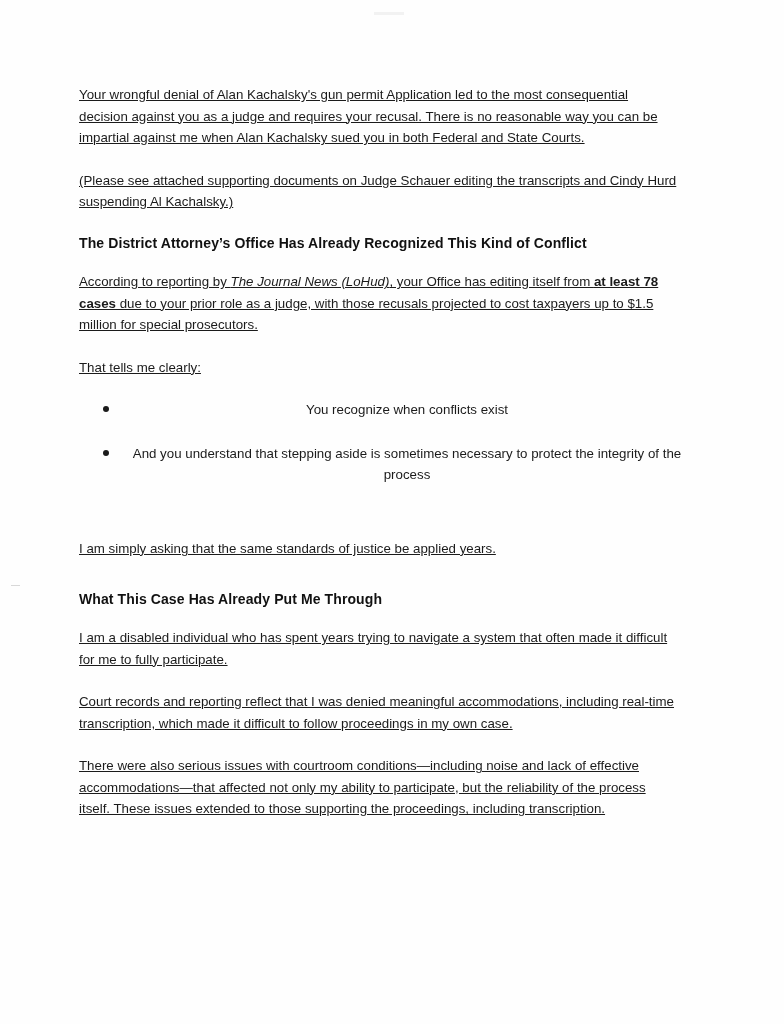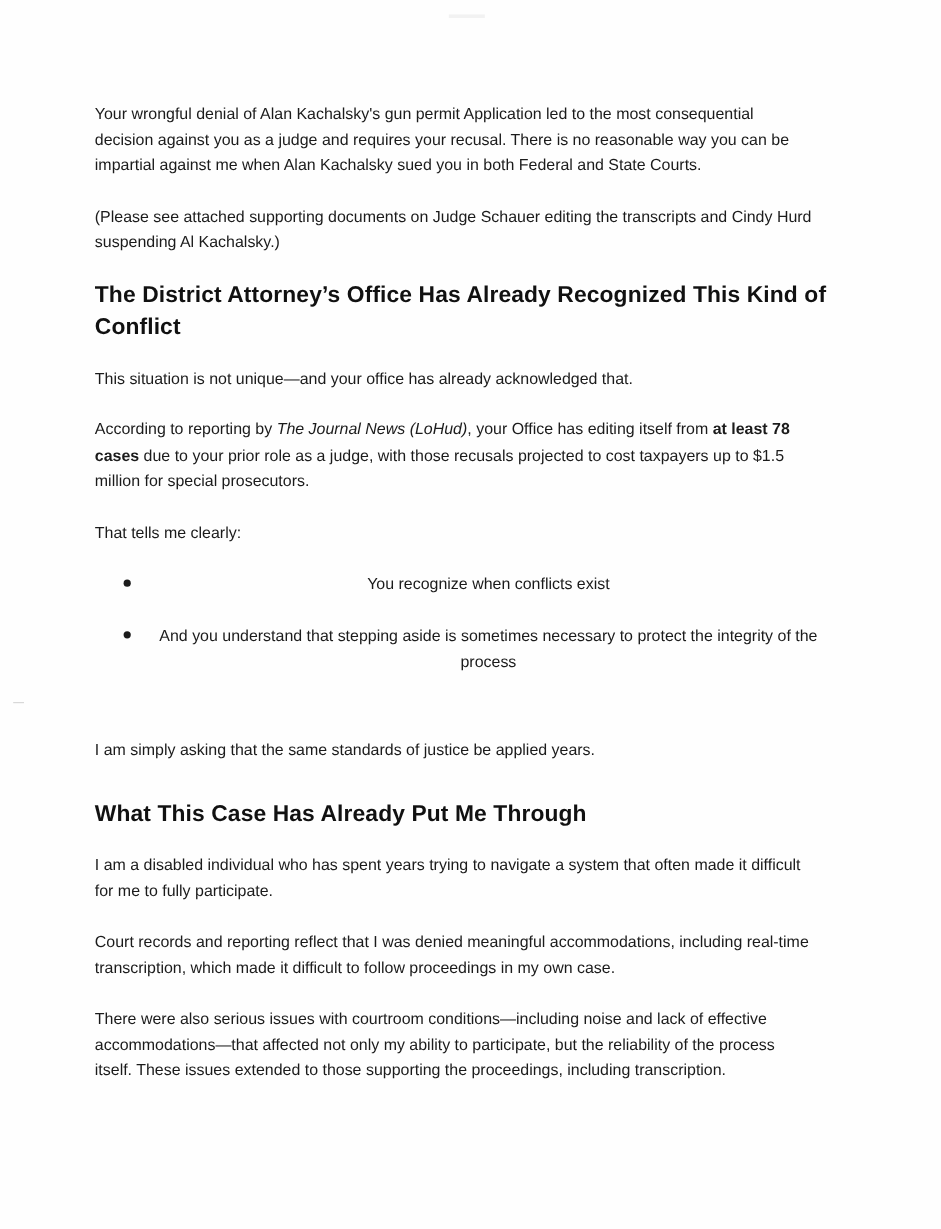--- a/index.html
+++ b/index.html
@@ -26,24 +26,25 @@
     left: 79px;
     top: 84px;
     width: 616px;
   }
   p.para {
     margin: 0 15px 21px 0;
     font-size: 13.3px;
     line-height: 1.62;
     color: #1b1b1b;
     text-align: left;
+    text-decoration: underline;
   }
   h2.heading {
     margin: 12px 0 18px 0;
-    font-size: 19px;
+    font-size: 14px;
     font-weight: bold;
     line-height: 1.4;
     color: #111111;
     letter-spacing: 0.1px;
   }
   h2.heading.spaced-top {
     margin-top: 30px;
   }
   .bullets {
     margin: 10px 0 0 0;
@@ -105,21 +106,20 @@
 
   <div class="content">
 
     <p class="para">Your wrongful denial of Alan Kachalsky's gun permit Application led to the most consequential decision against you as a judge and requires your recusal.  There is no reasonable way you can be impartial against me when Alan Kachalsky sued you in both Federal and State Courts.</p>
 
     <p class="para">(Please see attached supporting documents on Judge Schauer editing the transcripts and Cindy Hurd suspending Al Kachalsky.)</p>
 
 
     <h2 class="heading">The District Attorney’s Office Has Already Recognized This Kind of Conflict</h2>
 
-    <p class="para">This situation is not unique—and your office has already acknowledged that.</p>
 
     <p class="para"><span>According to reporting by </span><em class="italic">The Journal News (LoHud)</em><span>, your Office has editing itself from </span><strong class="bold">at least 78 cases</strong><span> due to your prior role as a judge, with those recusals projected to cost taxpayers up to $1.5 million for special prosecutors.</span></p>
 
     <p class="para">That tells me clearly:</p>
 
     <ul class="bullets">
       <li><span class="dot"></span><span>You recognize when conflicts exist</span></li>
       <li><span class="dot"></span><span>And you understand that stepping aside is sometimes necessary to protect the integrity of the process</span></li>
     </ul>
 

